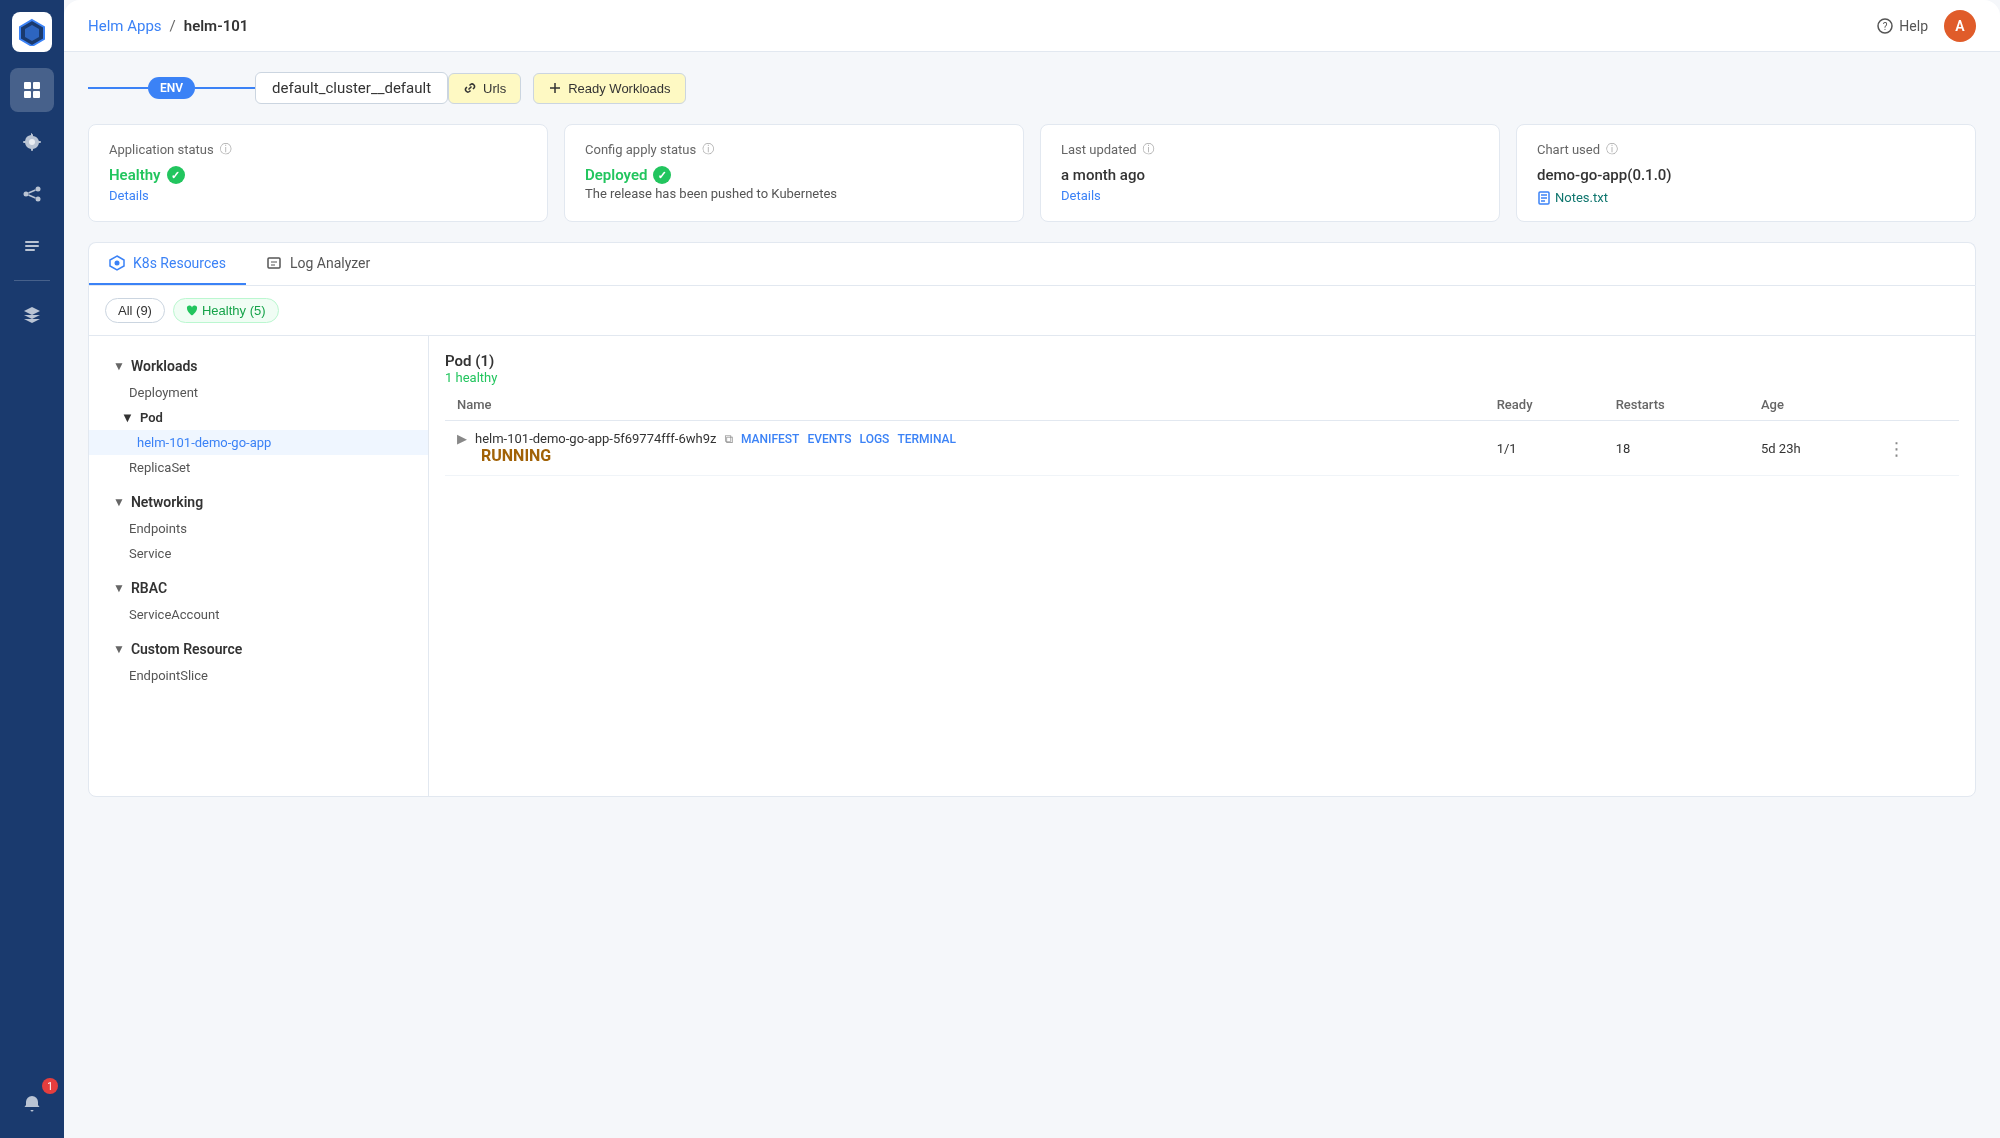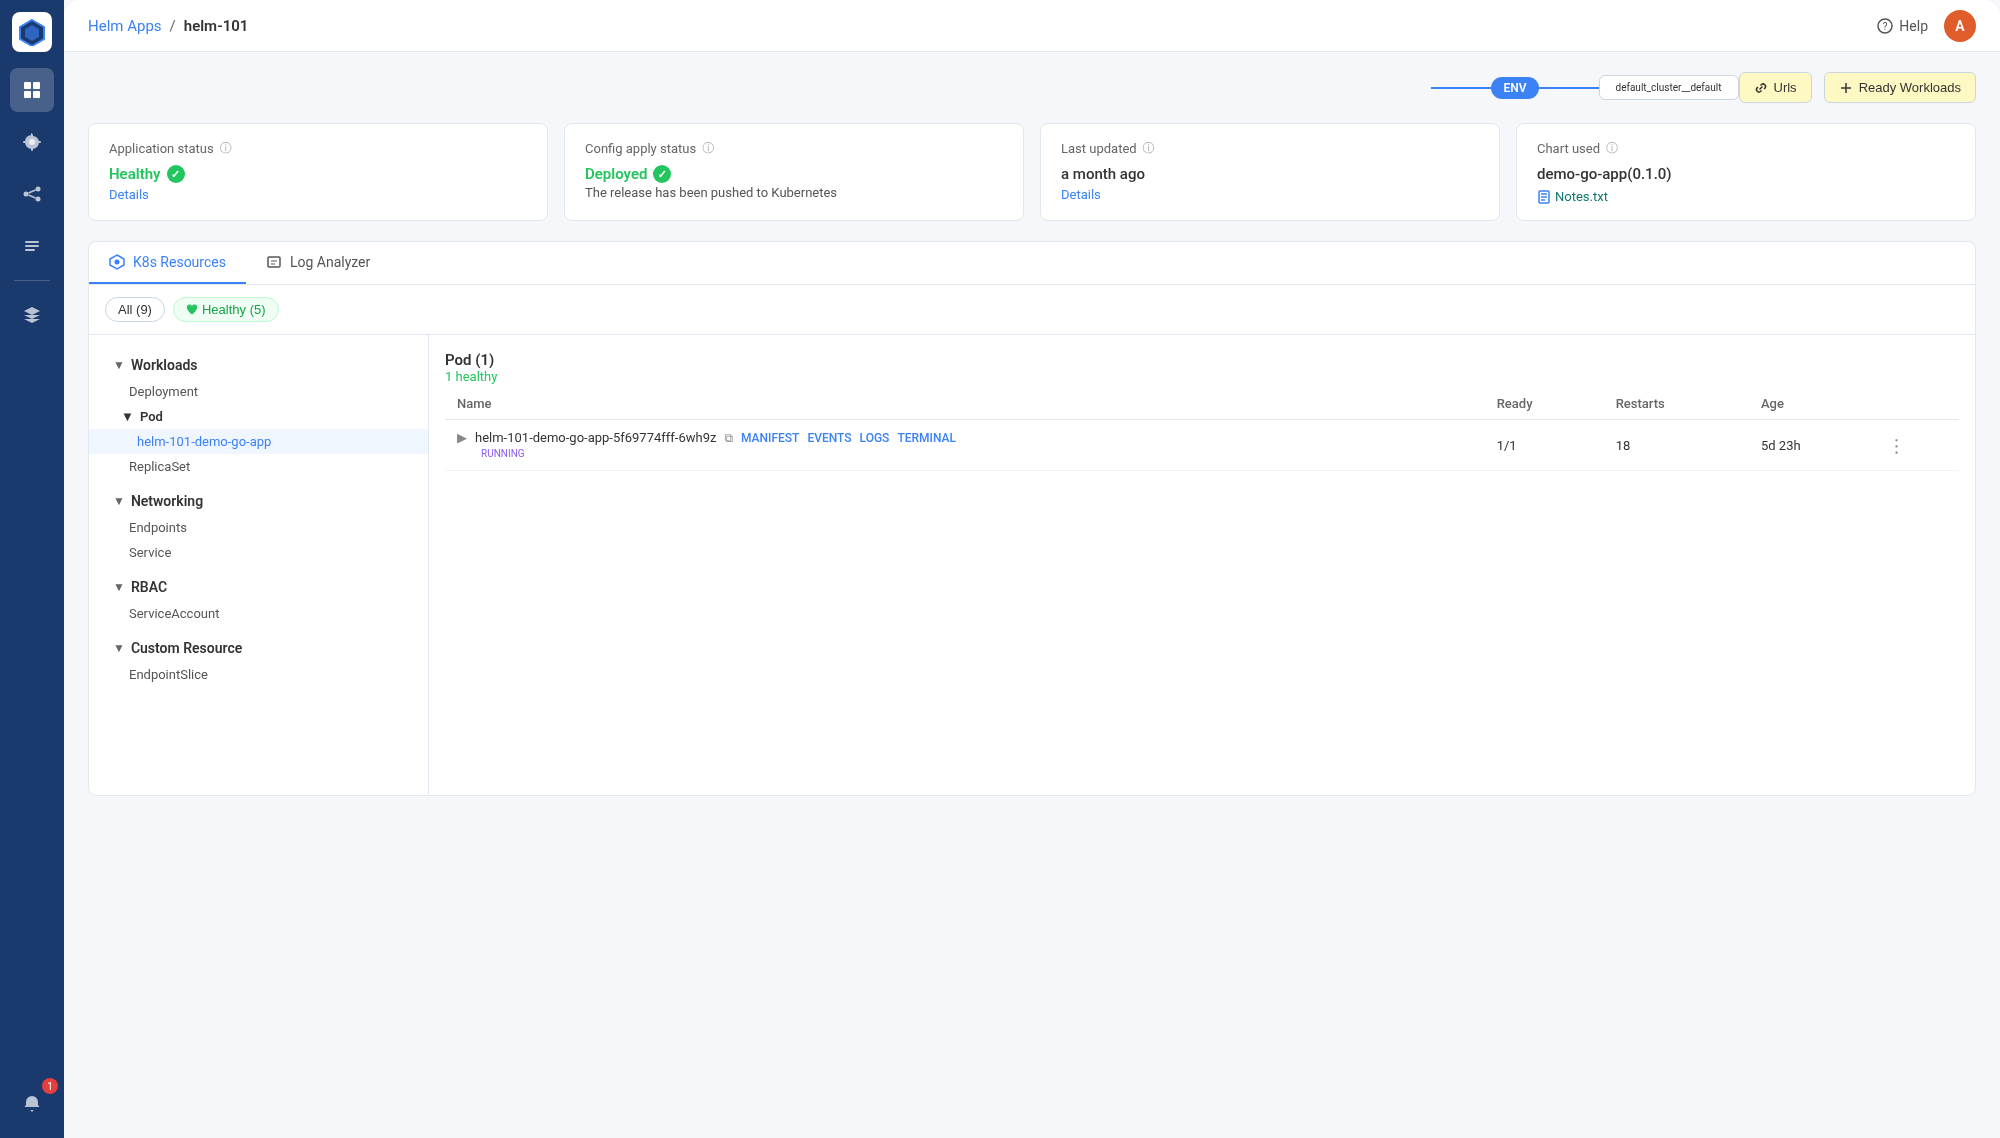--- a/index.html
+++ b/index.html
@@ -89,40 +89,40 @@
     }
     .tab.active { color: #3b82f6; border-bottom: 2px solid #3b82f6; font-weight: 500; }
 
     
     .content-area { flex: 1; overflow-y: auto; padding: 20px 24px; background: #f5f7fa; }
 
     
     .env-pipeline {
       display: flex;
       align-items: center;
-      justify-content: flex-end;
+      justify-content: flex-start;
       margin-bottom: 20px;
     }
     .env-pipeline-left { display: flex; align-items: center; gap: 0; }
     .env-line { width: 60px; height: 2px; background: #3b82f6; }
     .env-badge {
       background: #3b82f6;
       color: #fff;
       padding: 4px 12px;
       border-radius: 12px;
       font-size: 12px;
       font-weight: 600;
     }
     .env-cluster {
       border: 1px solid #cbd5e0;
       border-radius: 6px;
       padding: 6px 16px;
       background: #fff;
       color: #333;
-      font-size: 10px;
+      font-size: 15px;
       margin-left: 0;
     }
     .env-pipeline-right { display: flex; gap: 12px; }
     .action-btn {
       border: 1px solid #cbd5e0;
       background: #fef9c3;
       border-radius: 6px;
       padding: 7px 14px;
       cursor: pointer;
       display: flex; align-items: center; gap: 6px;
@@ -242,21 +242,21 @@
     .pod-subtitle { font-size: 13px; color: #22c55e; }
 
     
     .pod-table { width: 100%; border-collapse: collapse; }
     .pod-table th { text-align: left; font-size: 13px; color: #666; font-weight: 500; padding: 8px 12px; border-bottom: 1px solid #e2e8f0; }
     .pod-table td { padding: 10px 12px; font-size: 13px; border-bottom: 1px solid #f0f4f8; vertical-align: middle; }
     .pod-name-cell { display: flex; align-items: center; gap: 8px; }
     .pod-expand-btn { color: #888; cursor: pointer; }
     .pod-links { display: flex; gap: 8px; }
     .pod-link { color: #3b82f6; font-size: 12px; font-weight: 500; cursor: pointer; }
-    .pod-status-running { color: #8b5cf6; font-size: 10px; font-weight: 400; }
+    .pod-status-running { color: #a16207; font-size: 16px; font-weight: 700; }
     .pod-copy-btn { color: #888; cursor: pointer; font-size: 12px; }
     .more-btn { color: #888; cursor: pointer; font-size: 18px; }
 
     
     .info-icon { color: #aaa; font-size: 12px; cursor: default; }
 
     
     .check-circle { width: 18px; height: 18px; background: #22c55e; border-radius: 50%; display: inline-flex; align-items: center; justify-content: center; color: #fff; font-size: 11px; }
   </style>
 </head>

